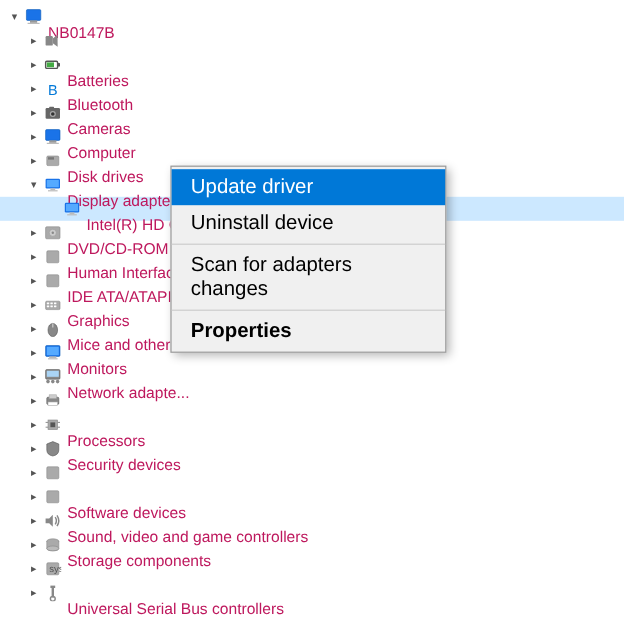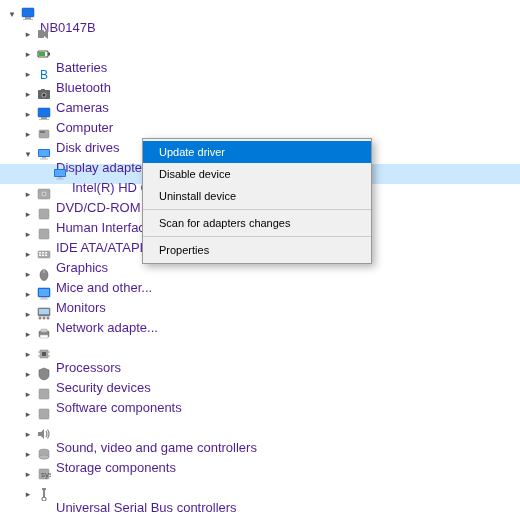--- a/index.html
+++ b/index.html
@@ -37,21 +37,21 @@
     .tree-item .icon {
       width: 16px;
       height: 16px;
       margin-right: 4px;
       flex-shrink: 0;
       display: inline-flex;
       align-items: center;
       justify-content: center;
     }
     .tree-item .label {
-      color: #4c1d95;
+      color: #be185d;
       margin-top: 26px;
     }
     
     .indent-0 { padding-left: 4px; }
     .indent-1 { padding-left: 20px; }
     .indent-2 { padding-left: 36px; }
 
     
     .context-menu {
       position: absolute;
@@ -62,29 +62,29 @@
       border: 1px solid #999;
       box-shadow: 3px 3px 8px rgba(0,0,0,0.3);
       z-index: 100;
       padding: 2px 0;
     }
     .context-menu-item {
       padding: 5px 16px;
       cursor: default;
       display: flex;
       align-items: center;
-      font-size: 11px;
+      font-size: 17px;
       color: #000;
     }
     .context-menu-item.highlighted {
       background: #0078d7;
       color: #fff;
     }
     .context-menu-item.bold {
-      font-weight: normal;
+      font-weight: bold;
     }
     .context-menu-separator {
       height: 1px;
       background: #ccc;
       margin: 2px 0;
     }
 
     .tree-item.highlight-row {
       background: #cce8ff;
     }
@@ -302,29 +302,29 @@
       </span>
       <span class="label">Security devices</span>
     </div>
     <div class="tree-item indent-1">
       <span class="expander">▸</span>
       <span class="icon">
         <svg width="14" height="14" viewBox="0 0 14 14">
           <rect x="2" y="2" width="10" height="10" rx="1" fill="#aaa" stroke="#888" stroke-width="0.5"></rect>
         </svg>
       </span>
-      <span class="label">Software components</span>
-    </div>
-    <div class="tree-item indent-1">
-      <span class="expander">▸</span>
-      <span class="icon">
-        <svg width="14" height="14" viewBox="0 0 14 14">
-          <rect x="2" y="2" width="10" height="10" rx="1" fill="#aaa" stroke="#888" stroke-width="0.5"></rect>
-        </svg>
-      </span>
+    </div>
+    <div class="tree-item indent-1">
+      <span class="expander">▸</span>
+      <span class="icon">
+        <svg width="14" height="14" viewBox="0 0 14 14">
+          <rect x="2" y="2" width="10" height="10" rx="1" fill="#aaa" stroke="#888" stroke-width="0.5"></rect>
+        </svg>
+      </span>
+      <span class="label">Software devices</span>
     </div>
     <div class="tree-item indent-1">
       <span class="expander">▸</span>
       <span class="icon">
         <svg width="14" height="14" viewBox="0 0 14 14">
           <polygon points="1,5 4,5 7,2 7,12 4,9 1,9" fill="#888"></polygon>
           <path d="M9 4 Q11 7 9 10" fill="none" stroke="#888" stroke-width="1.2"></path>
           <path d="M10.5 2.5 Q13.5 7 10.5 11.5" fill="none" stroke="#888" stroke-width="1.2"></path>
         </svg>
       </span>
@@ -358,19 +358,18 @@
           <rect x="6" y="3" width="2" height="8" fill="#888"></rect>
           <circle cx="7" cy="12" r="2" fill="none" stroke="#888" stroke-width="1.2"></circle>
         </svg>
       </span>
       <span class="label">Universal Serial Bus controllers</span>
     </div>
   </div>
 
 <div class="context-menu">
 <div class="context-menu-item highlighted">Update driver</div>
-    <div class="context-menu-item">Disable device</div>
     <div class="context-menu-item">Uninstall device</div>
     <div class="context-menu-separator"></div>
     <div class="context-menu-item">Scan for adapters changes</div>
     <div class="context-menu-separator"></div>
     <div class="context-menu-item bold">Properties</div>
   </div>
 
 </body></html>

